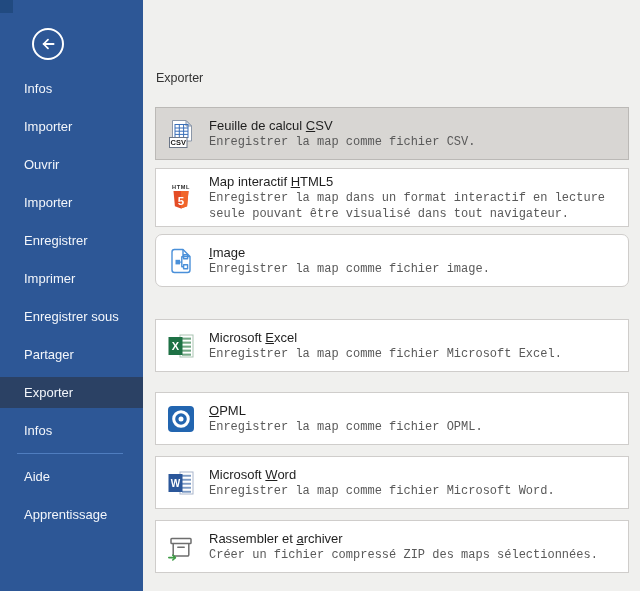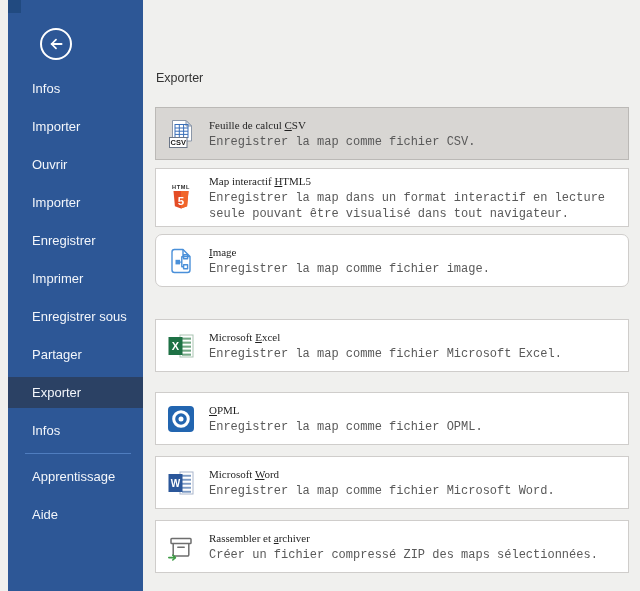--- a/index.html
+++ b/index.html
@@ -5,21 +5,21 @@
   html, body { margin:0; padding:0; }
   body {
     width:640px; height:591px; position:relative; overflow:hidden;
     background:#f0f0ee;
     font-family:"Liberation Sans", sans-serif;
     -webkit-font-smoothing:antialiased;
   }
 
   
   .sidebar {
-    position:absolute; left:8px; top:0; width:143px; height:591px;
+    position:absolute; left:0; top:0; width:143px; height:591px;
     background:#2d5796;
   }
   .corner-accent {
     position:absolute; left:0; top:0; width:13px; height:13px;
     background:#214a80;
   }
   .back-btn {
     position:absolute; left:32px; top:28px; width:32px; height:32px;
     border:2px solid #ffffff; border-radius:50%; box-sizing:border-box;
     display:flex; align-items:center; justify-content:center; cursor:pointer;
@@ -42,21 +42,21 @@
   .list { position:absolute; left:12px; top:107px; width:474px; }
   .card {
     box-sizing:border-box; width:474px; min-height:53px;
     background:#ffffff; border:1px solid #cfcdcb;
     display:flex; align-items:center; padding:4px 12px 4px 10px;
     cursor:pointer;
   }
   .card.selected { background:#d8d6d3; border-color:#bbb9b6; }
   .card-icon { width:30px; height:30px; margin-right:13px; flex:0 0 30px; }
   .card-text { flex:1; min-width:0; }
-  .card-title { font-size:11px; line-height:17px; color:#1f1f1f;font-family:Liberation Serif, serif; }
+  .card-title { font-size:13px; line-height:17px; color:#1f1f1f; }
   .card-title .accel { text-decoration:underline; }
   .card-desc { font-size:12px; line-height:16px; color:#595959;font-family:Liberation Mono, monospace; }
 
   .mt8  { margin-top:8px; }
   .mt7  { margin-top:7px;border-radius:7px; }
   .mt32 { margin-top:32px; }
   .mt12 { margin-top:20px; }
   .mt11 { margin-top:11px; }
   .mt25 { margin-top:11px; }
 
@@ -82,22 +82,22 @@
     <div class="nav-item">Importer</div>
     <div class="nav-item">Ouvrir</div>
     <div class="nav-item">Importer</div>
     <div class="nav-item">Enregistrer</div>
     <div class="nav-item">Imprimer</div>
     <div class="nav-item">Enregistrer sous</div>
     <div class="nav-item">Partager</div>
     <div class="nav-item selected">Exporter</div>
     <div class="nav-item">Infos</div>
     <div class="nav-sep"></div>
+    <div class="nav-item">Aide</div>
     <div class="nav-item">Apprentissage</div>
-    <div class="nav-item">Aide</div>
   </div>
 </div>
 
 <div class="main">
   <div class="heading">Exporter</div>
 
   <div class="list">
 
     <div class="card selected">
       <span class="card-icon">

